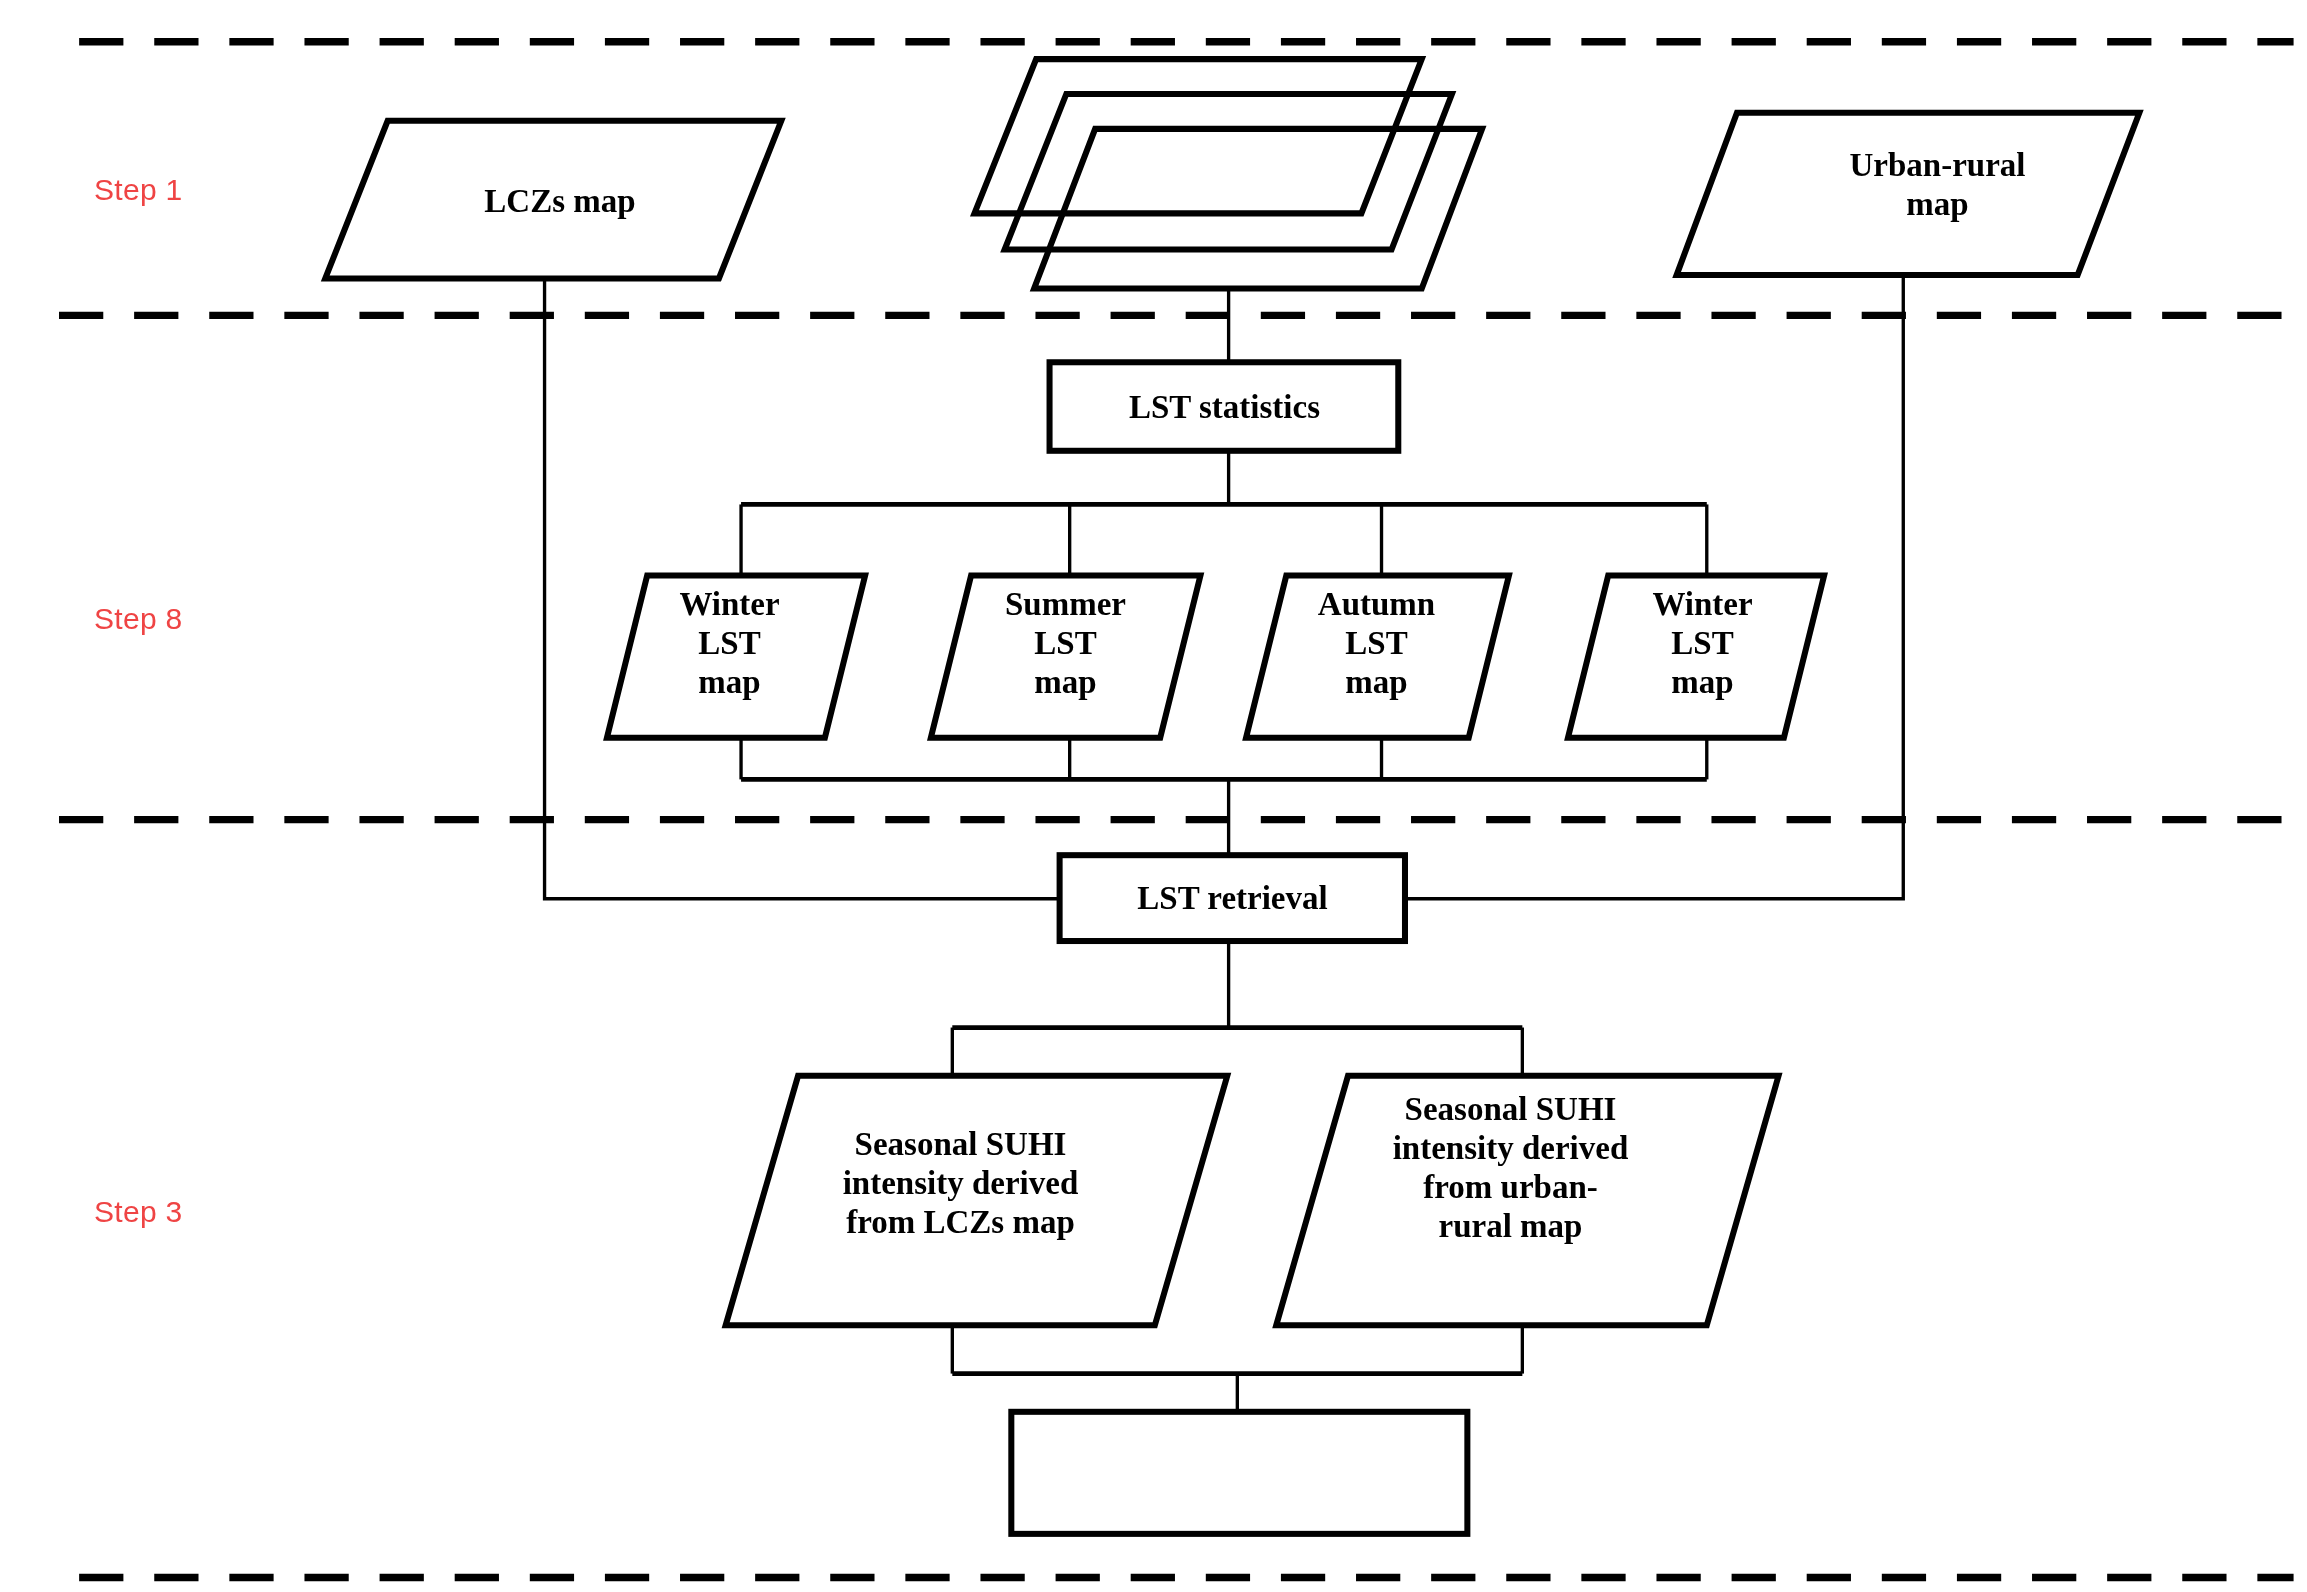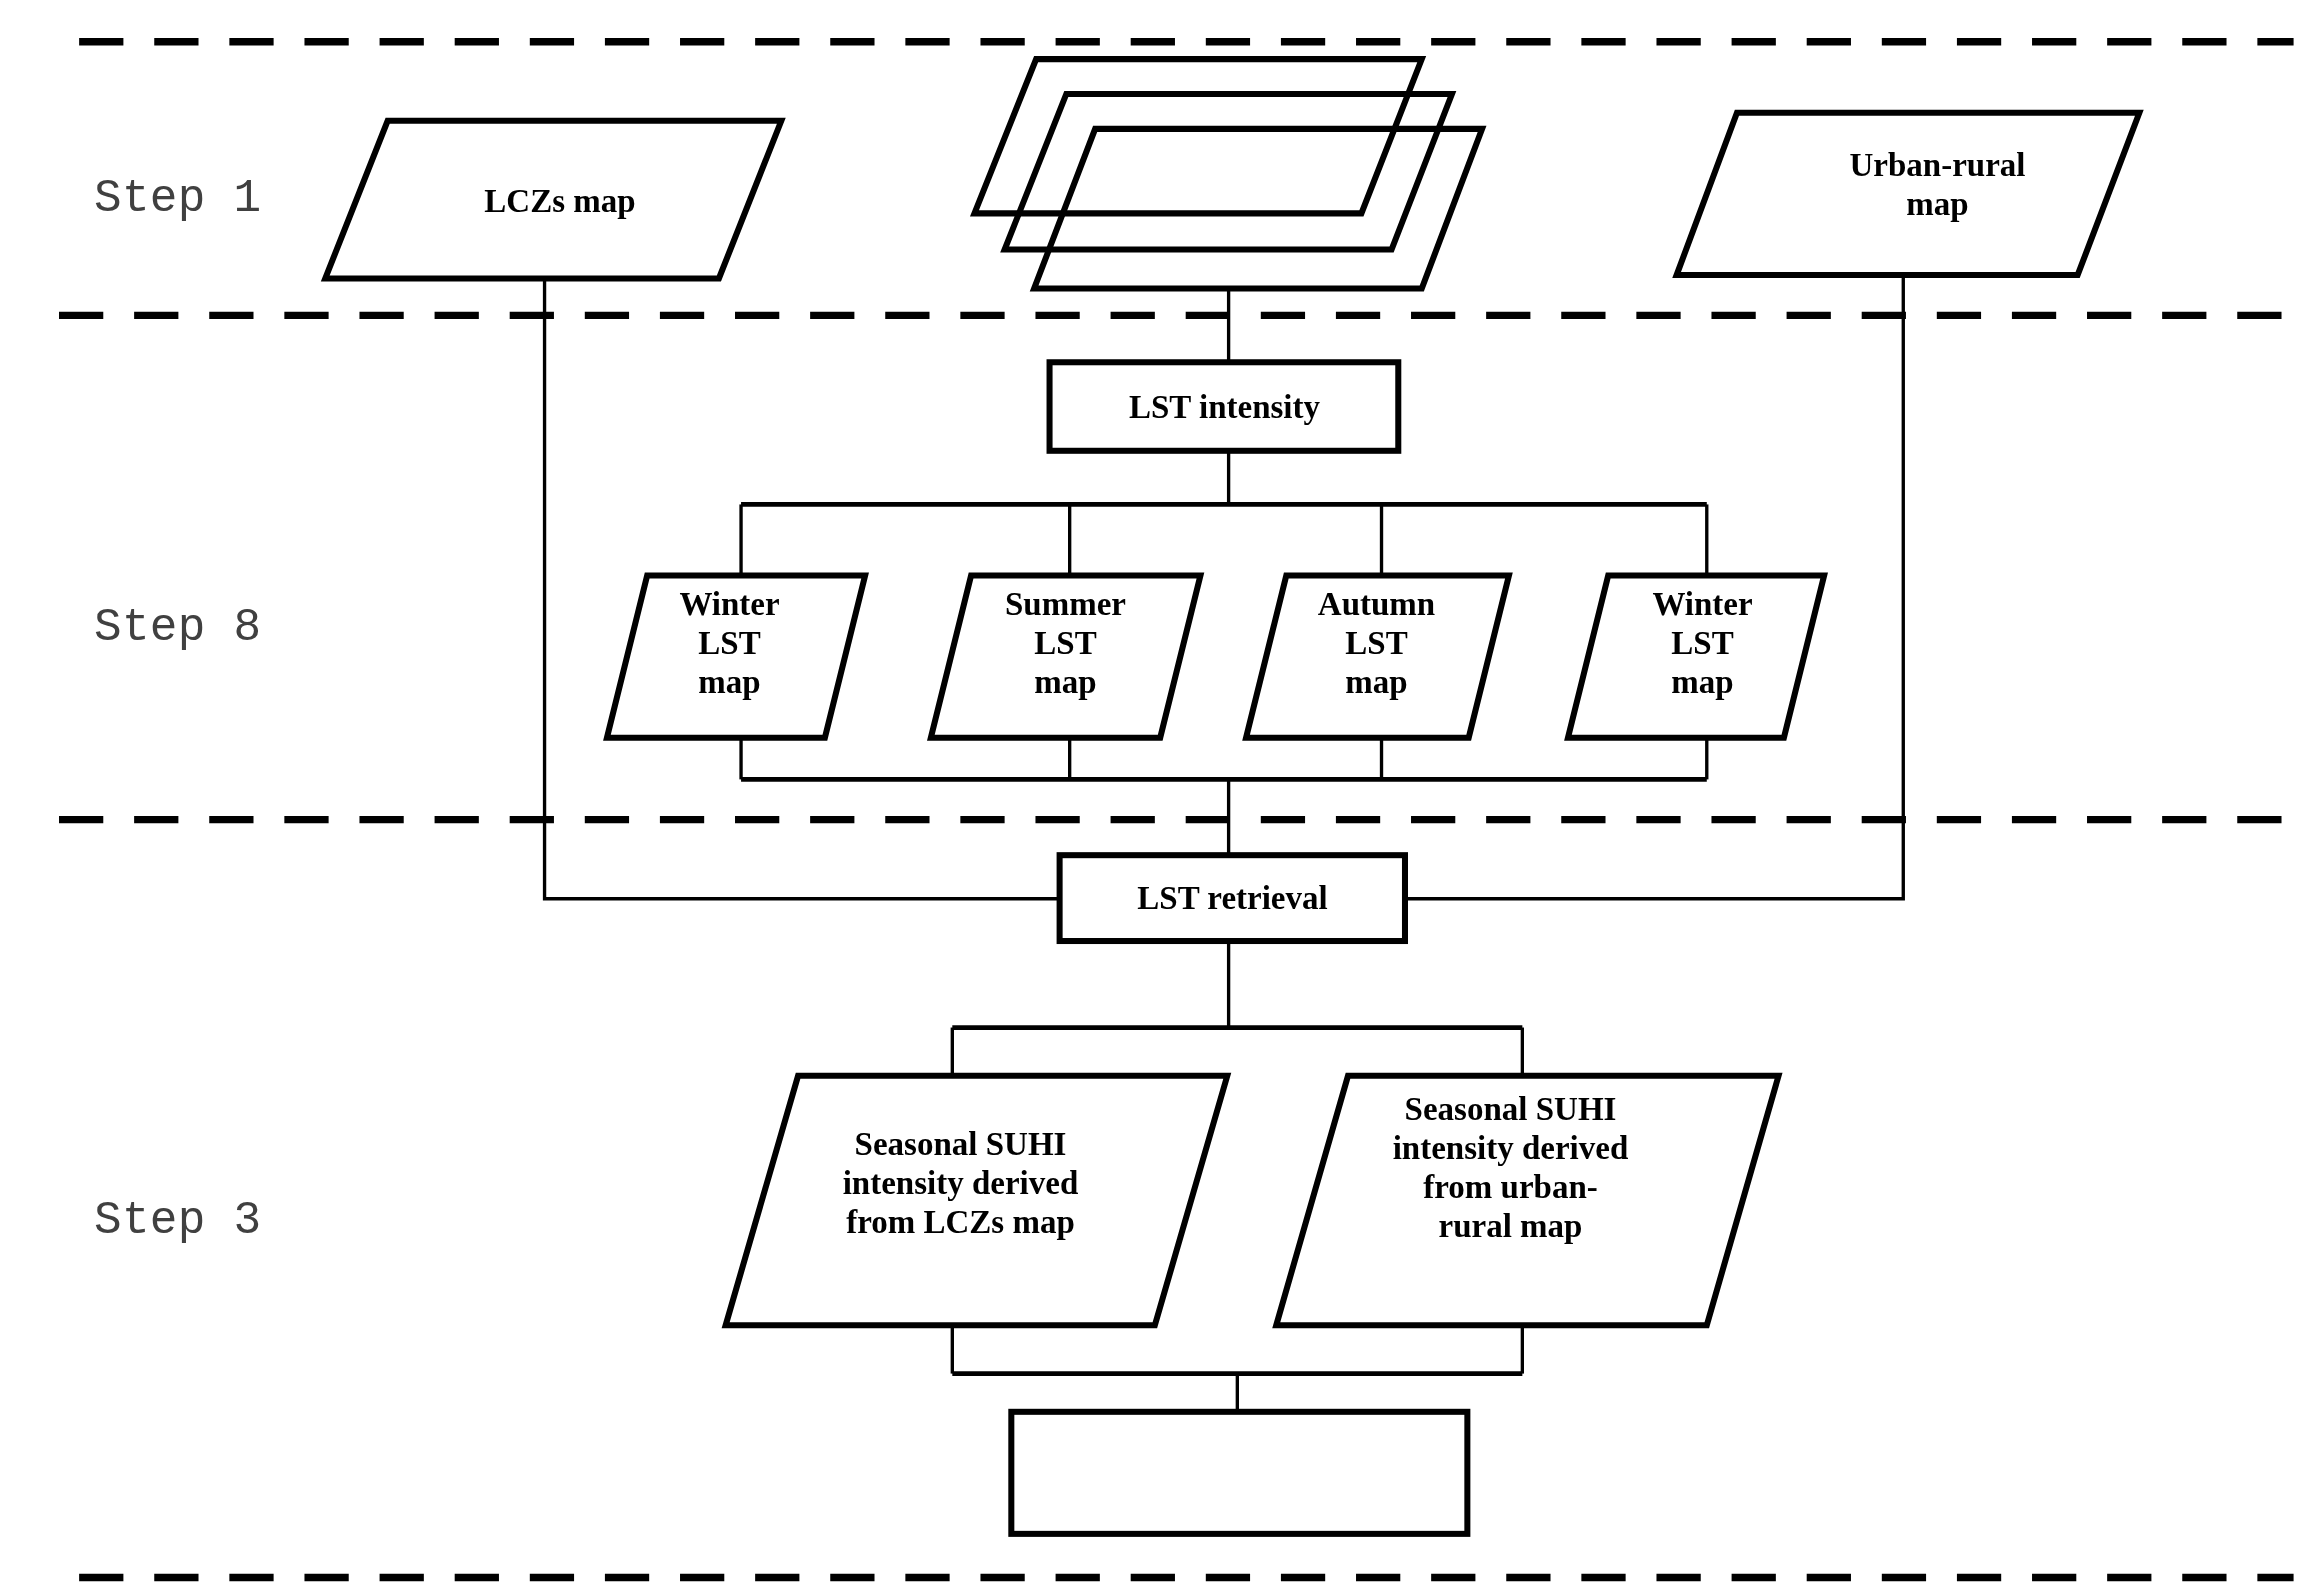--- a/index.html
+++ b/index.html
@@ -38,24 +38,24 @@
   .lbl {
     position: absolute;
     text-align: center;
     color: #000000;
     line-height: 1.18;
     white-space: pre-line;
     pointer-events: none;
   }
   .step-lbl {
     position: absolute;
-    color: #404040;
-    font-family: Liberation Mono, monospace;
+    color: #ef4444;
+    font-family: Liberation Sans, sans-serif;
     font-weight: 400;
-    font-size: 46px;
+    font-size: 30px;
     letter-spacing: 0.3px;
   }
   .node-lbl {
     font-family: "Liberation Serif", "DejaVu Serif", serif;
     font-weight: bold;
     font-size: 33px;
   }
   .node-lbl.big { font-size: 34px; }
 </style>
 </head>
@@ -132,21 +132,21 @@
   <div class="step-lbl" style="left:94px; top:173px;">Step 1</div>
   <div class="step-lbl" style="left:94px; top:602px;">Step 8</div>
   <div class="step-lbl" style="left:94px; top:1195px;">Step 3</div>
 
   <div class="lbl node-lbl" style="left:409px; top:182px; width:302px;">LCZs map</div>
 
 
   <div class="lbl node-lbl" style="left:1770px; top:146px; width:335px;">Urban-rural
 map</div>
 
-  <div class="lbl node-lbl" style="left:1050px; top:388px; width:349px;">LST intensity</div>
+  <div class="lbl node-lbl" style="left:1050px; top:388px; width:349px;">LST statistics</div>
 
   <div class="lbl node-lbl" style="left:602px; top:585px; width:255px;">Winter
 LST
 map</div>
   <div class="lbl node-lbl" style="left:938px; top:585px; width:255px;">Summer
 LST
 map</div>
   <div class="lbl node-lbl" style="left:1249px; top:585px; width:255px;">Autumn
 LST
 map</div>

